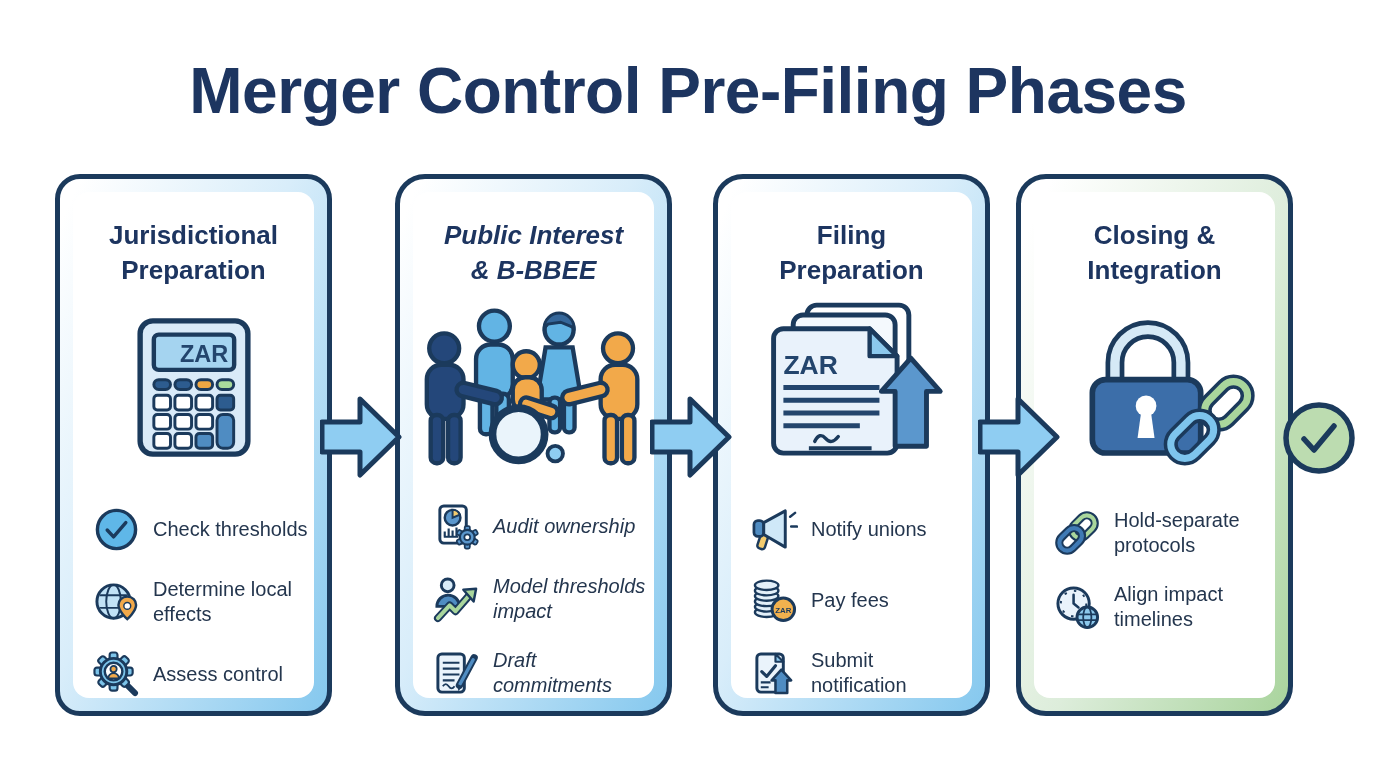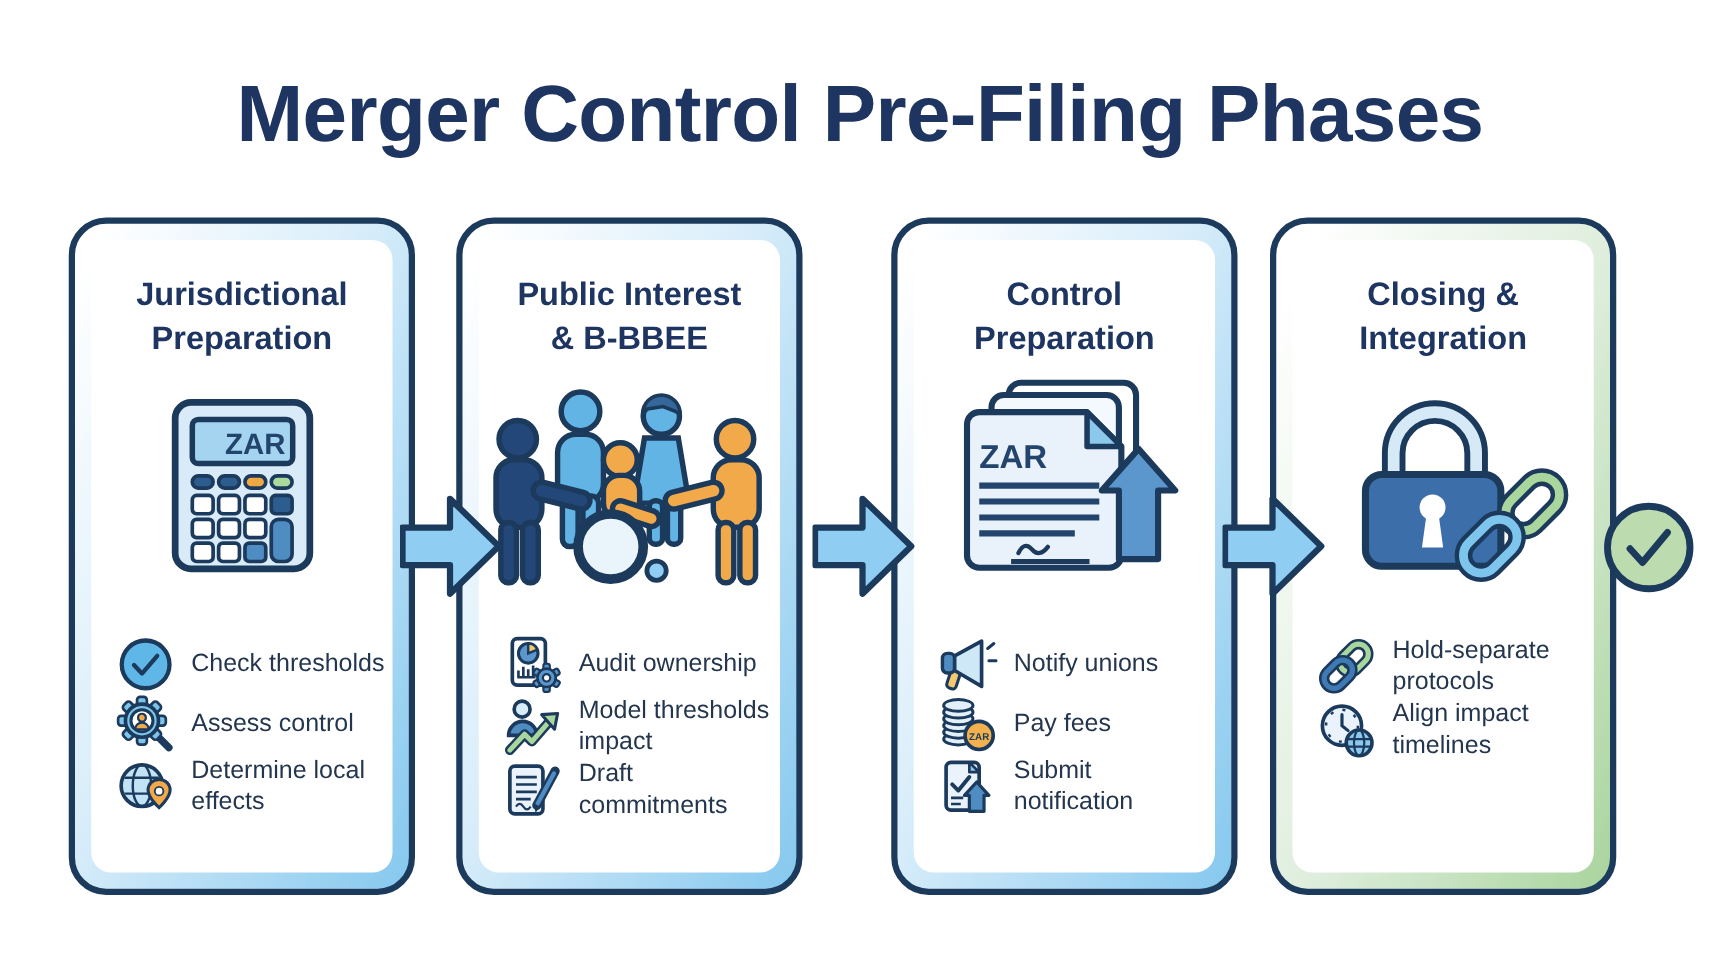--- a/index.html
+++ b/index.html
@@ -5,28 +5,28 @@
   html,body{margin:0;padding:0;background:#ffffff;}
   body{width:1376px;height:768px;position:relative;overflow:hidden;
        font-family:"Liberation Sans",sans-serif;}
   .canvas{position:absolute;inset:0;}
   .page-title{position:absolute;top:54px;left:0;width:100%;text-align:center;
       font-size:64px;font-weight:bold;letter-spacing:-0.5px;color:#1d3560;}
   .card{position:absolute;top:174px;width:277px;height:542px;box-sizing:border-box;
       border:5px solid #1b3a5c;border-radius:30px;}
   .card.blue{background:linear-gradient(115deg,#ffffff 4%,#d8edfa 45%,#85c8ee 100%);}
   .card.green{background:linear-gradient(115deg,#ffffff 6%,#ddeddb 55%,#a9d49d 100%);}
-  .card-1{left:55px;} .card-2{left:365px;} .card-3{left:713px;} .card-4{left:1016px;}
+  .card-1{left:55px;border-radius:25px;} .card-2{left:395px;font-style:italic;} .card-3{left:713px;} .card-4{left:1016px;}
   .card-inner{position:absolute;inset:13px;background:#ffffff;border-radius:16px;
       display:flex;flex-direction:column;}
   .card-title{margin-top:26px;text-align:center;font-size:26px;line-height:35px;
       font-weight:bold;color:#1d3560;}
   .card-title span{display:block;}
   .card-icon{height:180px;margin-top:10px;display:flex;align-items:center;justify-content:center;}
-  .card-items{margin:30px 6px 0 20px;display:flex;flex-direction:column;gap:1px;}
+  .card-items{margin:30px 6px 0 20px;display:flex;flex-direction:column;gap:24px;}
   .item{display:flex;align-items:center;gap:13px;}
   .item-icon{width:47px;height:47px;flex:none;}
   .item-icon svg{display:block;}
   .item-label{font-size:20px;line-height:25px;color:#24364e;white-space:pre-line;}
   .arrow{position:absolute;top:394px;width:82px;height:86px;z-index:5;}
   .arrow-1{left:320px;} .arrow-2{left:650px;} .arrow-3{left:978px;}
   .check-badge{position:absolute;left:1280px;top:399px;width:78px;height:78px;z-index:6;}
   svg text{font-family:"Liberation Sans",sans-serif;font-weight:bold;}
 </style>
 </head>
@@ -70,55 +70,55 @@
             <svg width="47" height="47" viewBox="0 0 48 48">
               <circle cx="24" cy="24" r="19.5" fill="#5fb7e8" stroke="#1b3a5c" stroke-width="3.5"></circle>
               <path d="M14.5,24.5 L21,31.5 L33.5,17" fill="none" stroke="#1b3a5c" stroke-width="3.5" stroke-linecap="round" stroke-linejoin="round"></path>
             </svg>
           </span>
           <span class="item-label">Check thresholds</span>
         </div>
         <div class="item">
           <span class="item-icon">
             <svg width="47" height="47" viewBox="0 0 48 48">
+              <clipPath id="gclip">
+                  <circle cx="21" cy="23" r="15.5"></circle>
+                </clipPath>
+              <circle cx="21" cy="23" r="17" fill="#c2e2f6" stroke="#1b3a5c" stroke-width="3"></circle>
+              <ellipse cx="21" cy="23" rx="7.5" ry="17" fill="none" stroke="#1b3a5c" stroke-width="2"></ellipse>
+              <g clip-path="url(#gclip)" stroke="#1b3a5c" stroke-width="2">
+                <line x1="3" y1="16.5" x2="39" y2="16.5"></line>
+                <line x1="3" y1="29.5" x2="39" y2="29.5"></line>
+              </g>
+              <path d="M35,18 c5.5,0 9,3.8 9,8.6 c0,6.4 -9,14.4 -9,14.4 c0,0 -9,-8 -9,-14.4 c0,-4.8 3.5,-8.6 9,-8.6 z" fill="#f2a94a" stroke="#1b3a5c" stroke-width="2.5"></path>
+              <circle cx="35" cy="27.5" r="3.5" fill="#ffffff" stroke="#1b3a5c" stroke-width="1.5"></circle>
+            </svg>
+          </span>
+          <span class="item-label">Determine local
+effects</span>
+        </div>
+        <div class="item">
+          <span class="item-icon">
+            <svg width="47" height="47" viewBox="0 0 48 48">
               <line x1="32" y1="32" x2="43" y2="43" stroke="#1b3a5c" stroke-width="6" stroke-linecap="round"></line>
               <g transform="translate(21,21)">
                 <g fill="#7cc4ea" stroke="#1b3a5c" stroke-width="2.2">
                   <rect x="-4" y="-19.5" width="8" height="39" rx="2.5"></rect>
                   <rect x="-4" y="-19.5" width="8" height="39" rx="2.5" transform="rotate(45)"></rect>
                   <rect x="-4" y="-19.5" width="8" height="39" rx="2.5" transform="rotate(90)"></rect>
                   <rect x="-4" y="-19.5" width="8" height="39" rx="2.5" transform="rotate(135)"></rect>
                 </g>
                 <circle r="13.5" fill="#7cc4ea" stroke="#1b3a5c" stroke-width="3"></circle>
                 <circle r="9" fill="#ffffff" stroke="#1b3a5c" stroke-width="2.5"></circle>
                 <circle cy="-2.5" r="3.2" fill="#f2a94a" stroke="#1b3a5c" stroke-width="1.8"></circle>
                 <path d="M-5.5,7 a5.5,5.5 0 0 1 11,0 z" fill="#f2a94a" stroke="#1b3a5c" stroke-width="1.8"></path>
               </g>
             </svg>
           </span>
           <span class="item-label">Assess control</span>
-        </div>
-        <div class="item">
-          <span class="item-icon">
-            <svg width="47" height="47" viewBox="0 0 48 48">
-              <clipPath id="gclip">
-                  <circle cx="21" cy="23" r="15.5"></circle>
-                </clipPath>
-              <circle cx="21" cy="23" r="17" fill="#c2e2f6" stroke="#1b3a5c" stroke-width="3"></circle>
-              <ellipse cx="21" cy="23" rx="7.5" ry="17" fill="none" stroke="#1b3a5c" stroke-width="2"></ellipse>
-              <g clip-path="url(#gclip)" stroke="#1b3a5c" stroke-width="2">
-                <line x1="3" y1="16.5" x2="39" y2="16.5"></line>
-                <line x1="3" y1="29.5" x2="39" y2="29.5"></line>
-              </g>
-              <path d="M35,18 c5.5,0 9,3.8 9,8.6 c0,6.4 -9,14.4 -9,14.4 c0,0 -9,-8 -9,-14.4 c0,-4.8 3.5,-8.6 9,-8.6 z" fill="#f2a94a" stroke="#1b3a5c" stroke-width="2.5"></path>
-              <circle cx="35" cy="27.5" r="3.5" fill="#ffffff" stroke="#1b3a5c" stroke-width="1.5"></circle>
-            </svg>
-          </span>
-          <span class="item-label">Determine local
-effects</span>
         </div>
       </div>
     </div>
   </div>
 
   <div class="card blue card-2">
     <div class="card-inner">
       <div class="card-title">
         <span>Public Interest</span>
         <span>&amp; B-BBEE</span>
@@ -215,21 +215,21 @@
           <span class="item-label">Draft
 commitments</span>
         </div>
       </div>
     </div>
   </div>
 
   <div class="card blue card-3">
     <div class="card-inner">
       <div class="card-title">
-        <span>Control</span>
+        <span>Filing</span>
         <span>Preparation</span>
       </div>
       <div class="card-icon">
         <svg width="196" height="172" viewBox="0 0 200 175">
           <rect x="54" y="4" width="104" height="138" rx="10" fill="#ffffff" stroke="#1b3a5c" stroke-width="5"></rect>
           <rect x="40" y="14" width="104" height="138" rx="10" fill="#f4f9fd" stroke="#1b3a5c" stroke-width="5"></rect>
           <path d="M30,28 H118 L146,56 V145 a10,10 0 0 1 -10,10 H30 a10,10 0 0 1 -10,-10 V38 a10,10 0 0 1 10,-10 Z" fill="#e9f2fb" stroke="#1b3a5c" stroke-width="5" stroke-linejoin="round"></path>
           <path d="M118,28 V56 H146 Z" fill="#8cc8ec" stroke="#1b3a5c" stroke-width="4.5" stroke-linejoin="round"></path>
           <text x="30" y="74" font-size="27" fill="#23456d">ZAR</text>
           <path d="M30,88 h98 M30,101 h98 M30,114 h98 M30,127 h78" stroke="#23456d" stroke-width="5"></path>

